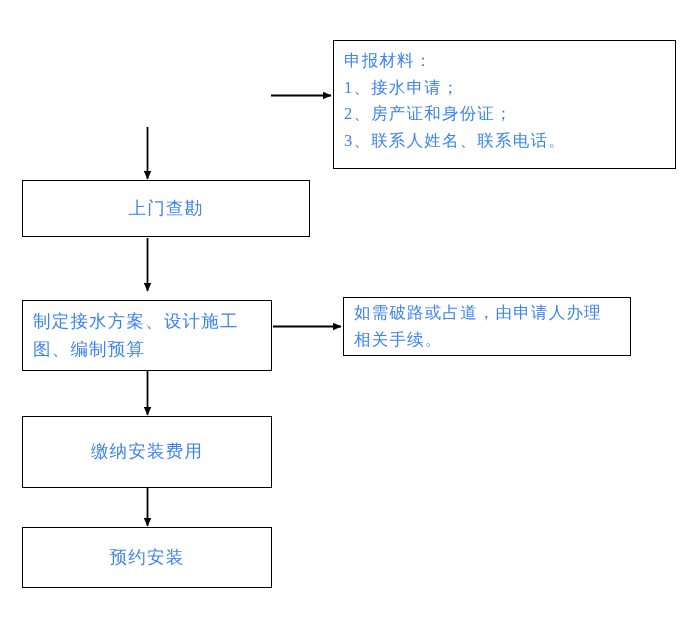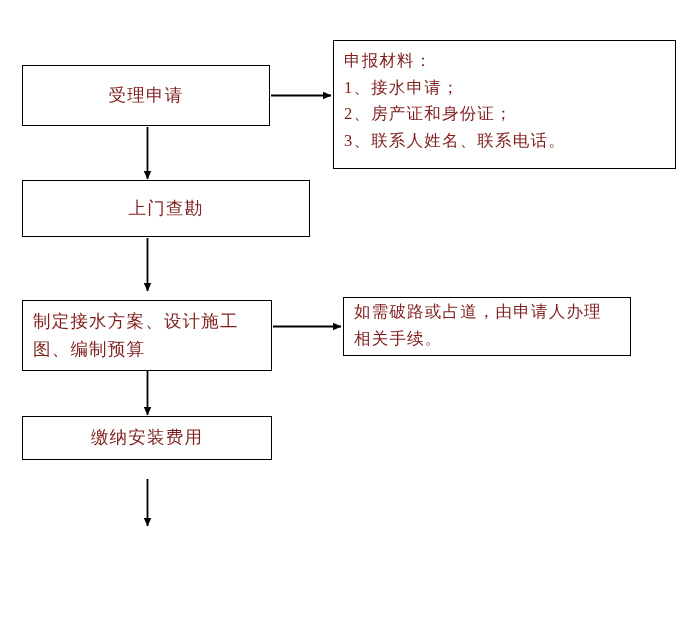--- a/index.html
+++ b/index.html
@@ -25,21 +25,21 @@
   .node {
     position: absolute;
     box-sizing: border-box;
     border: 1.6px solid #000000;
     background: #ffffff;
     display: flex;
     align-items: center;
     font-size: 17.5px;
     line-height: 1.55;
     letter-spacing: 1.2px;
-    color: #7f1d1d;
+    color: #3b82f6;
     white-space: pre-wrap;
   }
   .node.center {
     justify-content: center;
     text-align: center;
   }
   .node.left {
     justify-content: flex-start;
     text-align: left;
   }
@@ -48,29 +48,29 @@
     width: 100%;
   }
   .node.left .node-text {
     padding-left: 10px;
     padding-right: 6px;
   }
   
   #node-accept      { left: 22px;  top: 65px;  width: 248px; height: 61px; }
   #node-survey      { left: 22px;  top: 180px; width: 288px; height: 57px; }
   #node-plan        { left: 22px;  top: 292px; width: 250px; height: 71px; margin-top: 8px; }
-  #node-payment     { left: 22px;  top: 416px; width: 250px; height: 44px; }
+  #node-payment     { left: 22px;  top: 416px; width: 250px; height: 72px; }
   #node-schedule    { left: 22px;  top: 527px; width: 250px; height: 61px; }
 
   
   #note-materials   { left: 333px; top: 40px;  width: 343px; height: 129px;
                       font-size: 16.5px; line-height: 1.62; align-items: flex-start; }
   #note-materials .node-text { padding-top: 7px; }
   #note-road        { left: 343px; top: 297px; width: 288px; height: 59px;
-                      font-size: 16.5px; line-height: 1.6; font-family: Liberation Mono, monospace; }
+                      font-size: 16.5px; line-height: 1.6; }
 
   .svg-layer {
     position: absolute;
     left: 0; top: 0;
     width: 697px; height: 630px;
     pointer-events: none;
   }
 </style>
 </head>
 <body>
@@ -90,37 +90,37 @@
 
     <line x1="147.5" y1="238" x2="147.5" y2="291" stroke="#000000" stroke-width="1.8" marker-end="url(#arrowhead)"></line>
 
     <line x1="273" y1="326.5" x2="341" y2="326.5" stroke="#000000" stroke-width="1.8" marker-end="url(#arrowhead)"></line>
 
     <line x1="147.5" y1="364" x2="147.5" y2="415" stroke="#000000" stroke-width="1.8" marker-end="url(#arrowhead)"></line>
 
     <line x1="147.5" y1="479" x2="147.5" y2="526" stroke="#000000" stroke-width="1.8" marker-end="url(#arrowhead)"></line>
   </svg>
 
-  <div class="node center" id="node-accept">
-    <span class="node-text">受理申请</span>
-  </div>
 
   <div class="node center" id="node-survey">
     <span class="node-text">上门查勘</span>
   </div>
 
   <div class="node left" id="node-plan">
     <span class="node-text">制定接水方案、设计施工
 图、编制预算</span>
   </div>
 
   <div class="node center" id="node-payment">
     <span class="node-text">缴纳安装费用</span>
   </div>
 
+  <div class="node center" id="node-schedule">
+    <span class="node-text">预约安装</span>
+  </div>
 
   <div class="node left" id="note-materials">
     <span class="node-text">申报材料：
 1、接水申请；
 2、房产证和身份证；
 3、联系人姓名、联系电话。</span>
   </div>
 
   <div class="node left" id="note-road">
     <span class="node-text">如需破路或占道，由申请人办理

